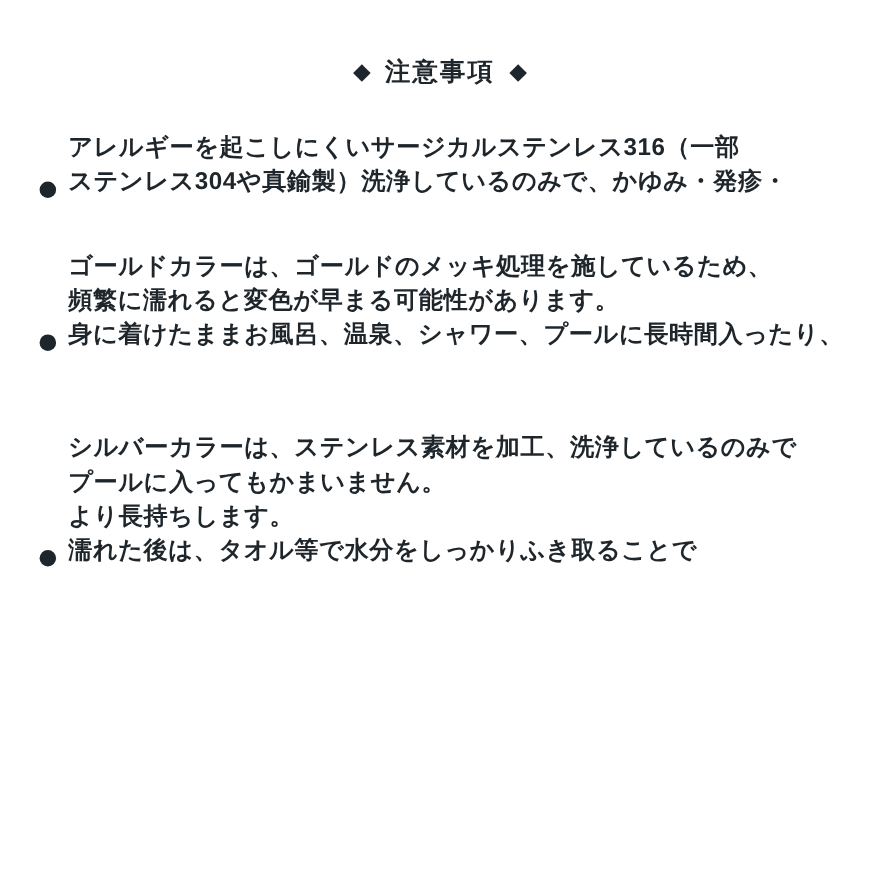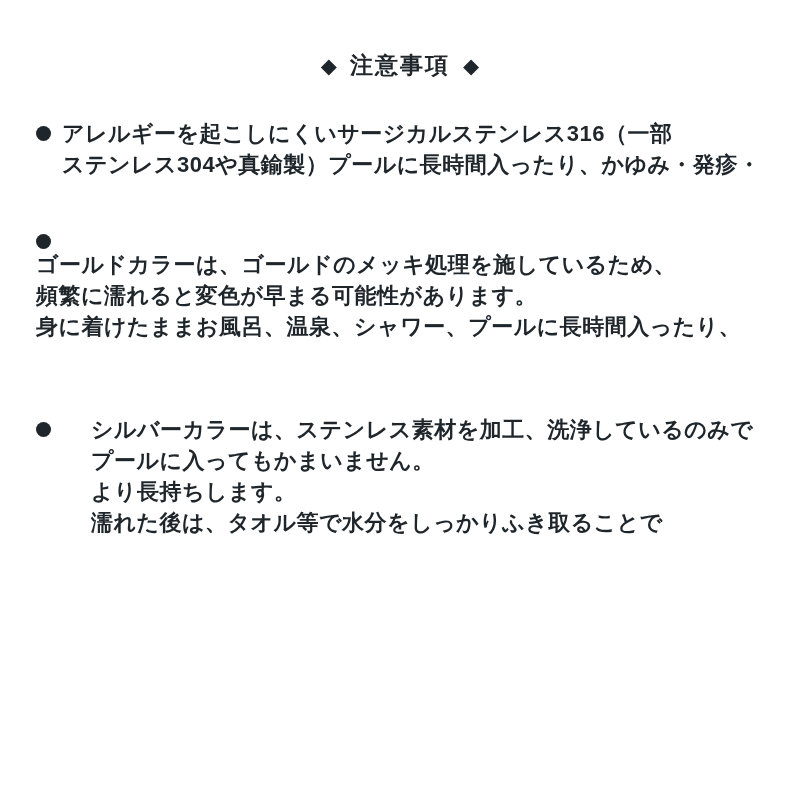--- a/index.html
+++ b/index.html
@@ -30,27 +30,27 @@
     align-items: center;
     justify-content: center;
     gap: 13px;
   }
   .title .diamond {
     font-size: 21px;
     letter-spacing: 0;
   }
   .notice-item {
     display: flex;
-    align-items: flex-start;
+    align-items: flex-end;
     padding-left: 36px;
-    padding-right: 10px;
+    padding-right: 28px;
   }
   .notice-item.item-1 { margin-top: 40px; }
-  .notice-item.item-2 { margin-top: 46px; flex-direction: column; }
-  .notice-item.item-3 { margin-top: 72px; gap: 29px; }
+  .notice-item.item-2 { margin-top: 46px; }
+  .notice-item.item-3 { margin-top: 72px; }
   .bullet {
     flex: 0 0 auto;
     width: 15px;
     height: 15px;
     border-radius: 50%;
     background: #1f262b;
     margin-top: 8px;
     margin-right: 11px;
   }
   .item-text {
@@ -70,21 +70,21 @@
   <h1 class="title">
     <span class="diamond">◆</span>
     <span class="title-text">注意事項</span>
     <span class="diamond">◆</span>
   </h1>
 
   <section class="notice-item item-1">
     <span class="bullet"></span>
     <div class="item-text">
       <div class="line">アレルギーを起こしにくいサージカルステンレス316（一部</div>
-      <div class="line">ステンレス304や真鍮製）プールに長時間入ったり、かゆみ・発疹・</div>
+      <div class="line">ステンレス304や真鍮製）洗浄しているのみで、かゆみ・発疹・</div>
     </div>
   </section>
 
   <section class="notice-item item-2">
     <span class="bullet"></span>
     <div class="item-text">
       <div class="line">ゴールドカラーは、ゴールドのメッキ処理を施しているため、</div>
       <div class="line">頻繁に濡れると変色が早まる可能性があります。</div>
       <div class="line">身に着けたままお風呂、温泉、シャワー、プールに長時間入ったり、</div>
     </div>

